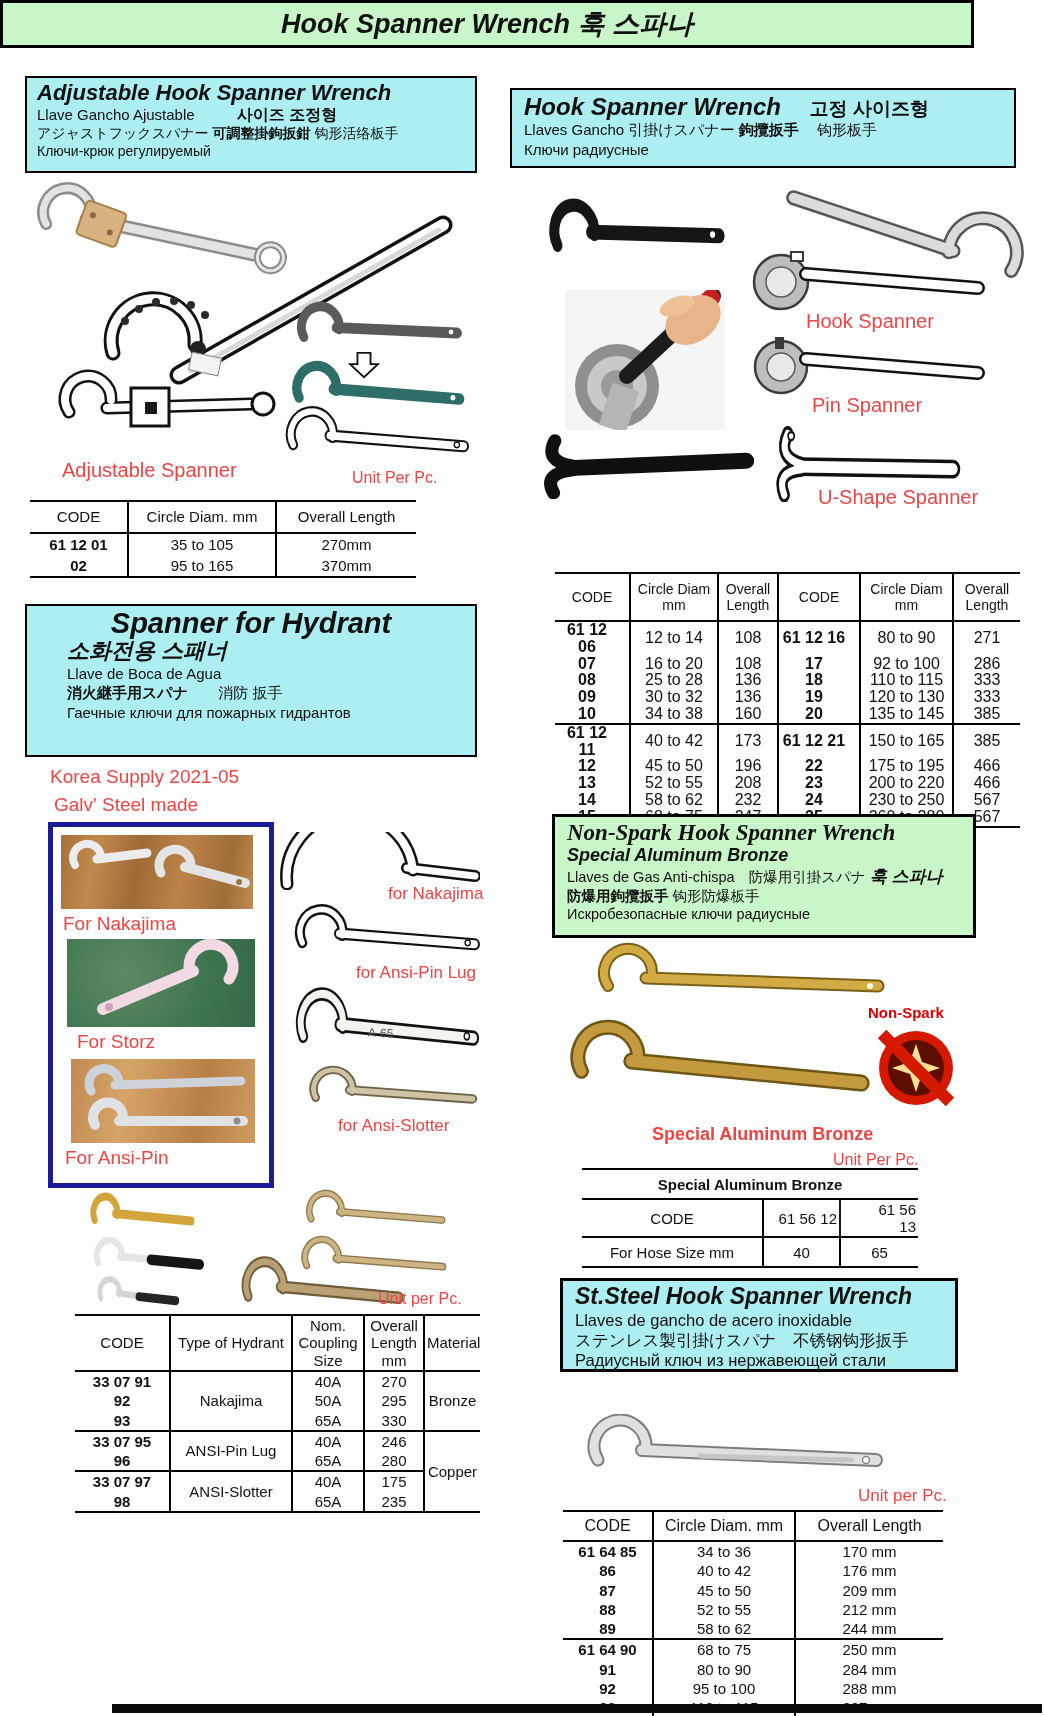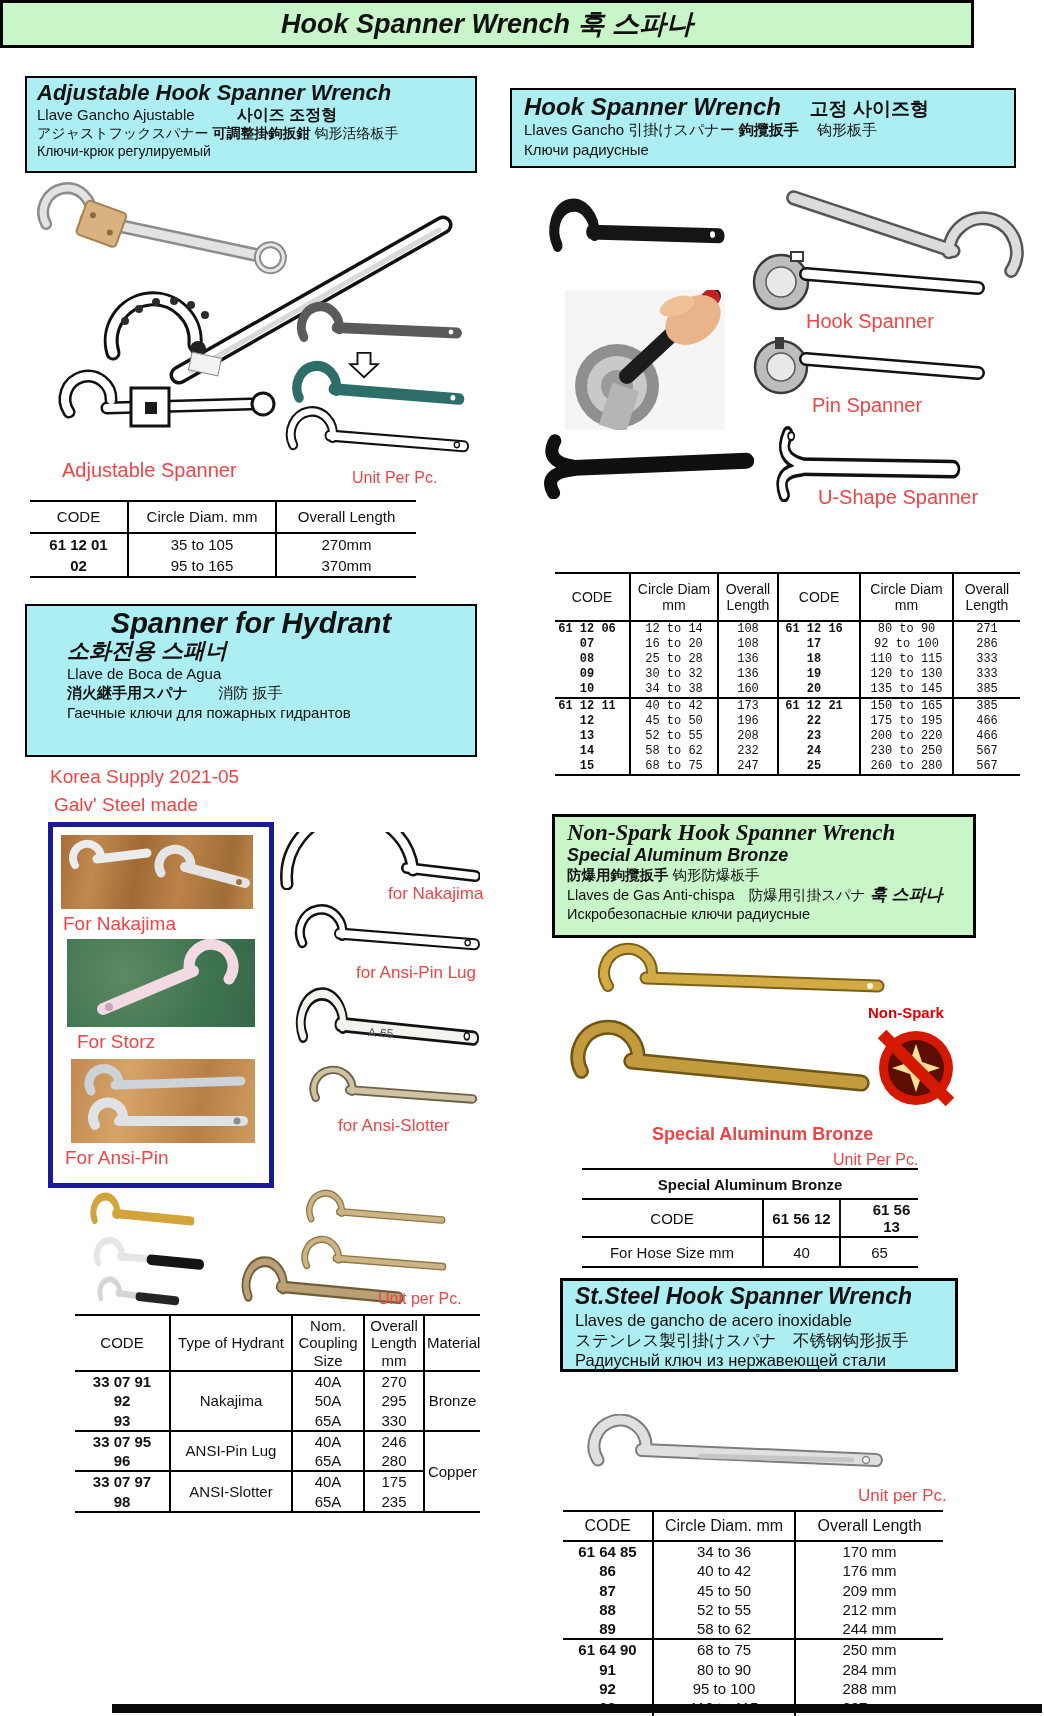--- a/index.html
+++ b/index.html
@@ -94,42 +94,42 @@
   #f3-label{left:806px;top:310px;font-size:20px;}
   #f4{left:748px;top:336px;width:242px;height:60px;}
   #f4-label{left:812px;top:394px;font-size:20px;}
   #f5{left:565px;top:290px;width:160px;height:140px;}
   #f6{left:538px;top:426px;width:218px;height:68px;transform:rotate(-3deg);}
   #f7{left:772px;top:422px;width:190px;height:80px;}
   #f7-label{left:818px;top:486px;font-size:20px;}
 
   #fix-table{left:555px;top:572px;width:465px;}
   #fix-table th{height:44px;font-size:14px;line-height:1.15;}
-  #fix-table td{height:15px;font-size:12px;line-height:1.05;padding:0 2px;font-family:Liberation Mono, monospace;}
+  #fix-table td{height:15px;font-size:16px;line-height:1.05;padding:0 2px;}
   #fix-table td.code{padding-right:12px;}
 
   #ns-box{left:552px;top:814px;width:424px;height:124px;padding:3px 12px;}
   #ns-box .h1{font-size:23px;line-height:1.1;font-family:Liberation Serif, serif;}
   #ns-box .h2{font-size:18px;line-height:1.15;}
   #ns-box .r{font-size:14.5px;line-height:1.25;}
   #ns-box .kob{font-size:17px;font-weight:bold;font-style:italic;}
 
   #g1{left:588px;top:942px;width:300px;height:62px;}
   #g2{left:558px;top:1014px;width:316px;height:88px;transform:rotate(2deg);}
   #ns-badge{left:868px;top:1004px;font-size:15px;font-weight:bold;color:#e00000;}
   #ns-icon{left:876px;top:1028px;width:80px;height:80px;}
   #ns-caption{left:652px;top:1124px;font-size:18px;font-weight:bold;}
   #ns-unit{left:833px;top:1151px;font-size:16px;}
 
   #ns-table{left:582px;top:1168px;width:336px;border-collapse:collapse;position:absolute;table-layout:fixed;
             border-top:2px solid #000;border-bottom:2.5px solid #000;}
   #ns-table td{text-align:center;font-size:15px;height:26px;padding:1px 2px;}
   #ns-table .ttl{font-weight:bold;border-bottom:2px solid #000;}
   #ns-table .r1 td{border-bottom:2px solid #000;}
-  #ns-table .bcode{font-weight:bold;}
+  #ns-table .bcode{font-weight:normal;text-align:right;}
 
   #ss-box{left:560px;top:1278px;width:398px;height:94px;padding:3px 12px;}
   #ss-box .h1{font-size:23px;line-height:1.12;}
   #ss-box .ko{font-size:22px;line-height:1.12;}
   #ss-box .r{font-size:16.5px;line-height:1.22;}
   #ss-img{left:580px;top:1414px;width:306px;height:68px;}
   #ss-unit{left:858px;top:1486px;font-size:17px;}
   #ss-table{left:563px;top:1510px;width:380px;}
   #ss-table th{height:26px;font-size:16px;}
   #ss-table td{height:17px;font-size:15px;}
@@ -661,27 +661,27 @@
           <td class="vl">260 to 280</td>
           <td class="vl">567</td>
         </tr>
     </tbody>
   </table>
 
   <section id="ns-box" class="box green">
     <div class="h1 bi">Non-Spark Hook Spanner Wrench</div>
     <div class="h2 bi">Special Aluminum Bronze</div>
     <div class="r">
-      <span class="b">防爆用鉤攬扳手</span>
-      <span>钩形防爆板手</span>
-    </div>
-    <div class="r">
       <span>Llaves de Gas Anti-chispa</span>
       <span style="margin-left:10px;">防爆用引掛スパナ</span>
       <span class="kob">훅 스파나</span>
+    </div>
+    <div class="r">
+      <span class="b">防爆用鉤攬扳手</span>
+      <span>钩形防爆板手</span>
     </div>
     <div class="r">Искробезопасные ключи радиусные</div>
   </section>
 
   <div class="abs" id="g1">
     <svg viewBox="0 0 300 62" preserveAspectRatio="none">
       <path d="M20,44 A24,24 0 1 1 64,32" fill="none" stroke="#7a5f18" stroke-width="12" stroke-linecap="round"></path>
       <line x1="58" y1="36" x2="290" y2="44" stroke="#7a5f18" stroke-width="13" stroke-linecap="round"></line>
       <path d="M20,44 A24,24 0 1 1 64,32" fill="none" stroke="#d2ab45" stroke-width="8" stroke-linecap="round"></path>
       <line x1="58" y1="36" x2="290" y2="44" stroke="#d2ab45" stroke-width="9" stroke-linecap="round"></line>

